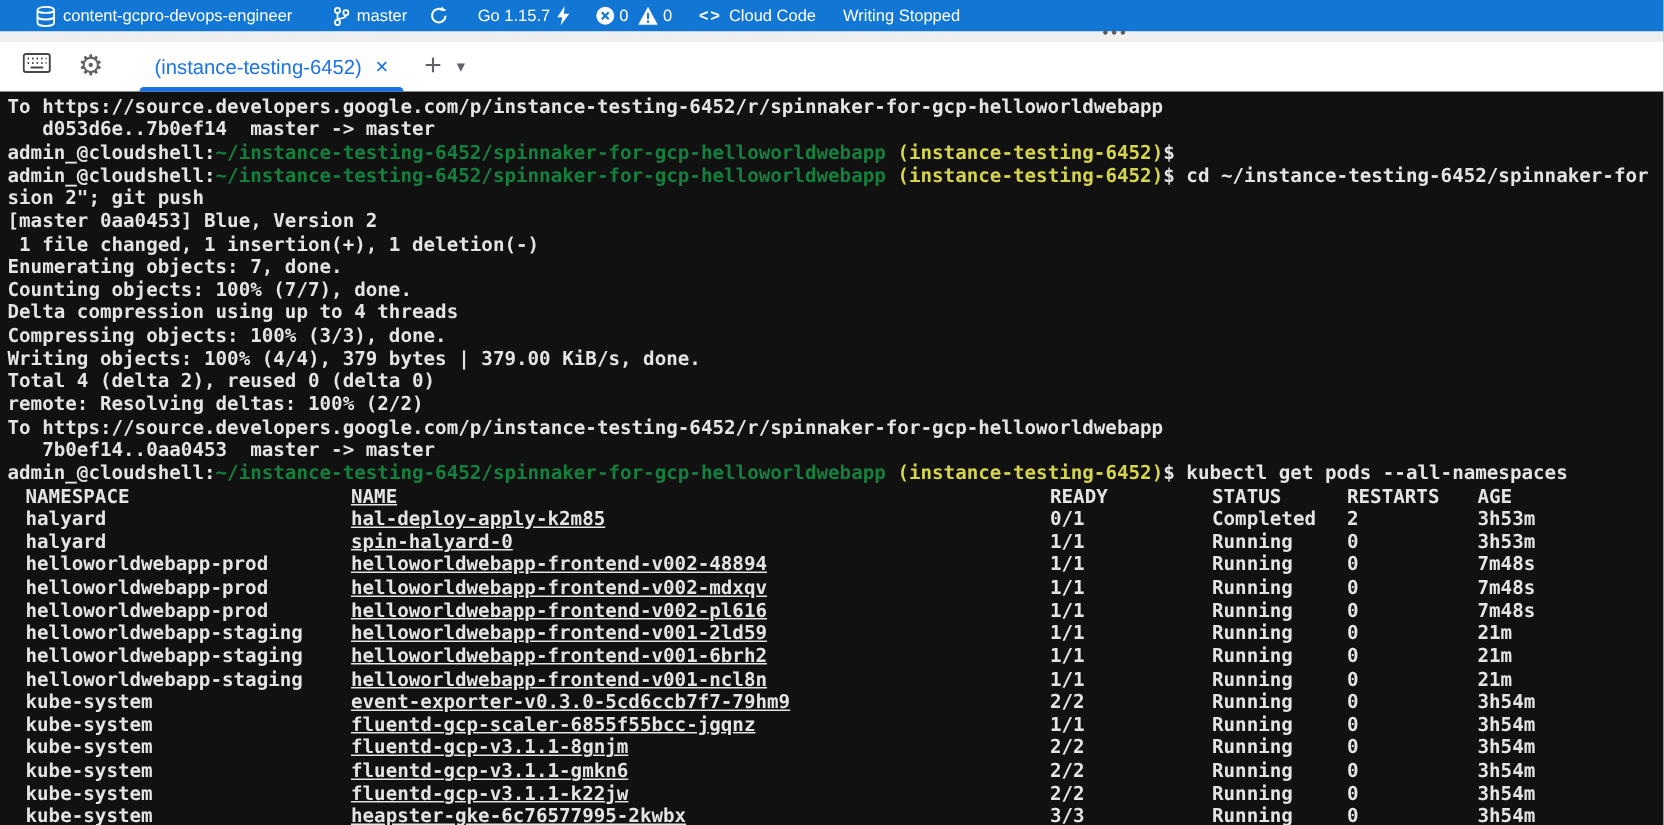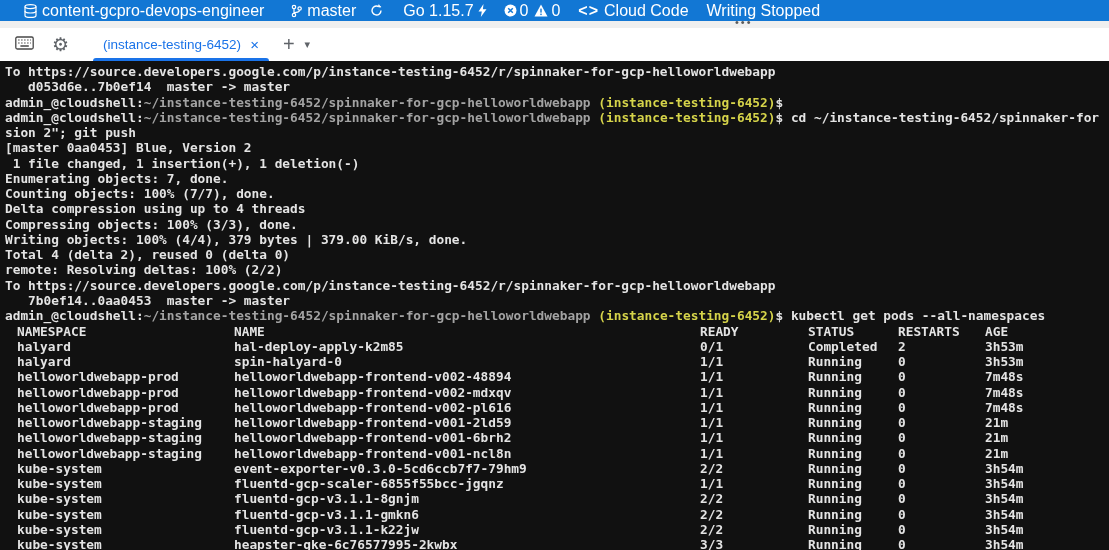--- a/index.html
+++ b/index.html
@@ -1,21 +1,21 @@
 <!DOCTYPE html>
 <html><head>
 <meta charset="utf-8">
 <style>
   * { margin:0; padding:0; box-sizing:border-box; }
   html,body { width:1109px; height:550px; overflow:hidden; background:#fff;
               font-family:"Liberation Sans", sans-serif; }
 
   
   .statusbar { height:21px; background:#1277d4; display:flex; align-items:flex-end;
-               color:#fff; font-size:16px; white-space:nowrap; }
+               color:#fff; font-size:11px; white-space:nowrap; }
   .sb-item { display:flex; align-items:center; height:100%; cursor:default; }
   .sb-item svg { display:block; }
   .sb-txt { margin-left:5px; }
 
   
   .splitter { height:7px; background:#efefef; position:relative; }
   .splitter .dots { position:absolute; left:735px; top:-4px; color:#5a5a5a;
                     font-size:11px; letter-spacing:2px; line-height:11px; }
 
   
@@ -30,24 +30,24 @@
   .tab-close { margin-left:9px; font-size:15px; cursor:pointer; color:#1a73e8; }
   .tab-add { margin-left:14px; font-size:20px; color:#5f6368; font-weight:400; cursor:pointer; }
   .tab-caret { margin-left:10px; font-size:11px; color:#5f6368; cursor:pointer; }
 
   
   .terminal { height:489px; background:#111111; color:#e4e4e4; overflow:hidden;
               font-family:"DejaVu Sans Mono", monospace; font-size:12.8px;
               font-weight:bold; line-height:15.28px; padding:3px 8px 0 5px;
               white-space:pre; cursor:text; }
   .t-line { height:15.28px; }
-  .seg-path { color:#a3a3a3; }
+  .seg-path { color:#15803d; }
   .seg-project { color:#d6d44a; }
   .t-cell { display:inline-block; white-space:pre; vertical-align:top; }
-  .c0 { width:217px;margin-left:12px; } .c1 { width:466px; } .c2 { width:60px; }
+  .c0 { width:217px;margin-left:12px; } .c1 { width:466px;text-decoration:underline; } .c2 { width:60px; }
   .c3 { width:90px;margin-left:48px; } .c4 { width:87px; }
 </style>
 </head>
 <body>
 
 <div class="statusbar">
 
   <div class="sb-item" style="margin-left:24px;">
     <span>
       <svg width="13" height="14" viewBox="0 0 13 14" fill="none" stroke="#ffffff" stroke-width="1.2">

